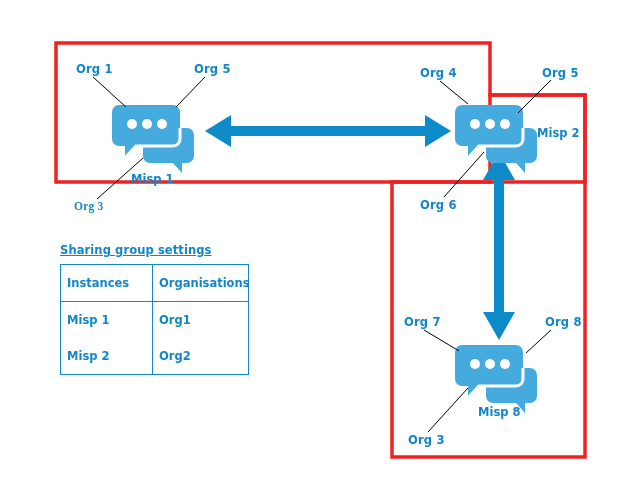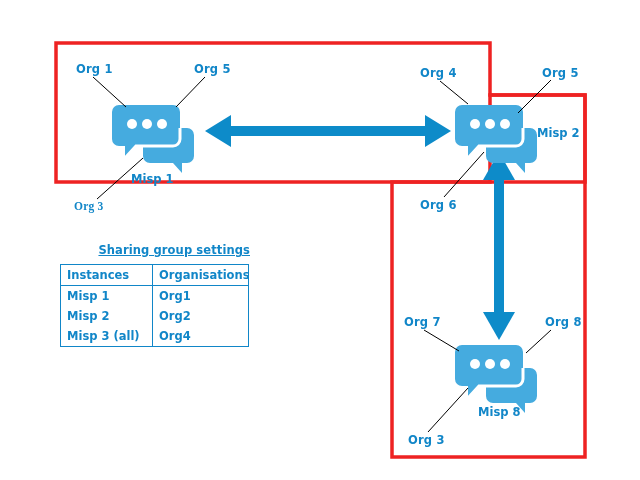--- a/index.html
+++ b/index.html
@@ -41,40 +41,40 @@
     white-space: nowrap;
   }
   
   #settings-block {
     position: absolute;
     left: 60px;
     top: 243px;
     width: 190px;
   }
   #settings-title {
-    text-align: right;
+    text-align: left;
     color: #1186c8;
     font-size: 11.5px;
     font-weight: bold;
     text-decoration: underline;
     padding-bottom: 7px;
     letter-spacing: 0.1px;
   }
   table.sg {
     border-collapse: collapse;
     width: 188px;
     table-layout: fixed;
   }
   table.sg td, table.sg th {
     border: 1px solid #1186c8;
     color: #1186c8;
     font-size: 11.5px;
     font-weight: bold;
     text-align: left;
-    padding: 2px 6px;
+    padding: 10px 6px;
     height: 16px;
     font-family: "DejaVu Sans", sans-serif;
   }
   table.sg th { }
   table.sg col.c1 { width: 92px; }
   table.sg col.c2 { width: 96px; }
   
   table.sg tbody td { border-top: none; border-bottom: none; }
   table.sg tbody tr:last-child td { border-bottom: 1px solid #1186c8; }
 </style>
@@ -177,21 +177,17 @@
       </thead>
       <tbody>
         <tr>
           <td>Misp 1</td>
           <td>Org1</td>
         </tr>
         <tr>
           <td>Misp 2</td>
           <td>Org2</td>
         </tr>
-        <tr>
-          <td>Misp 3 (all)</td>
-          <td>Org4</td>
-        </tr>
       </tbody>
     </table>
   </div>
 
 </div>
 
 </body></html>

